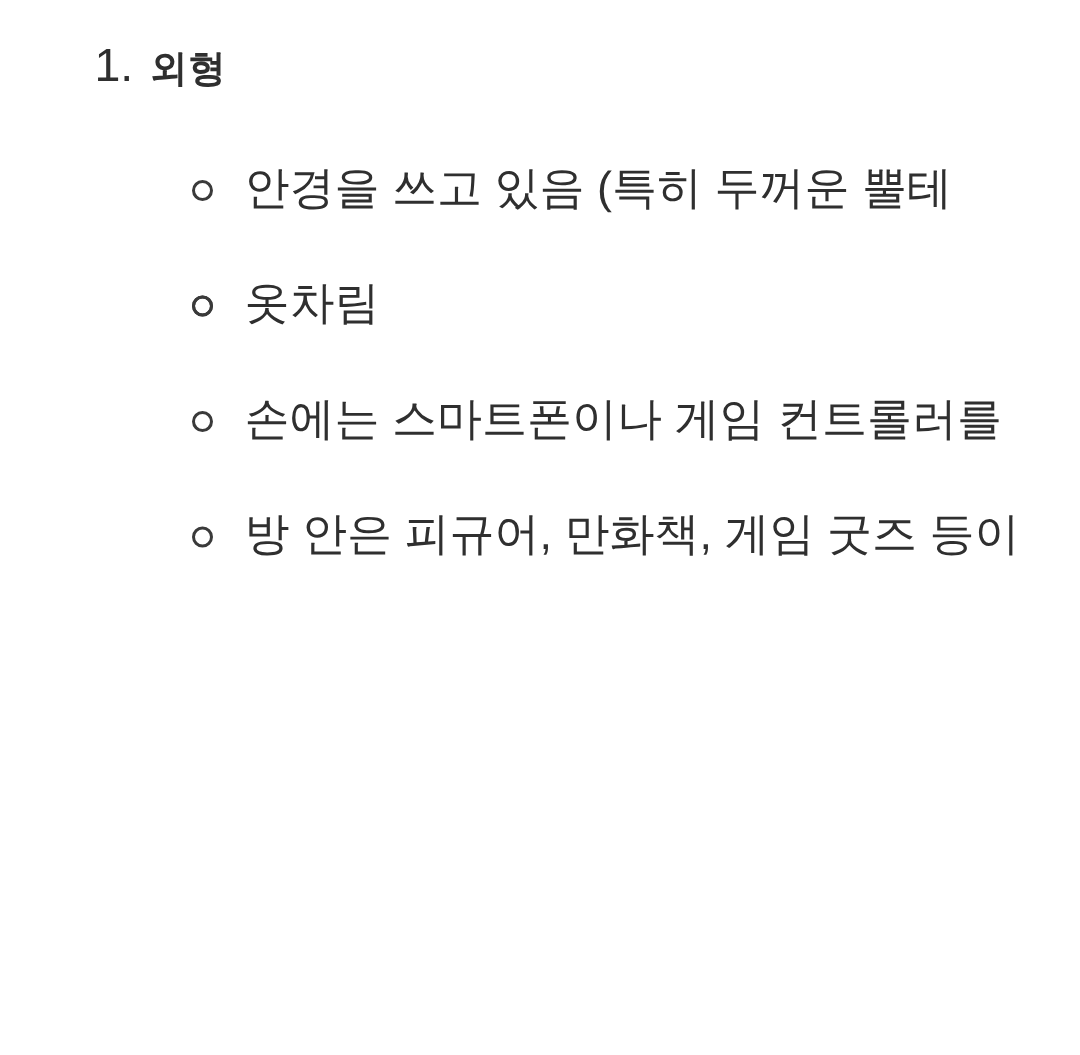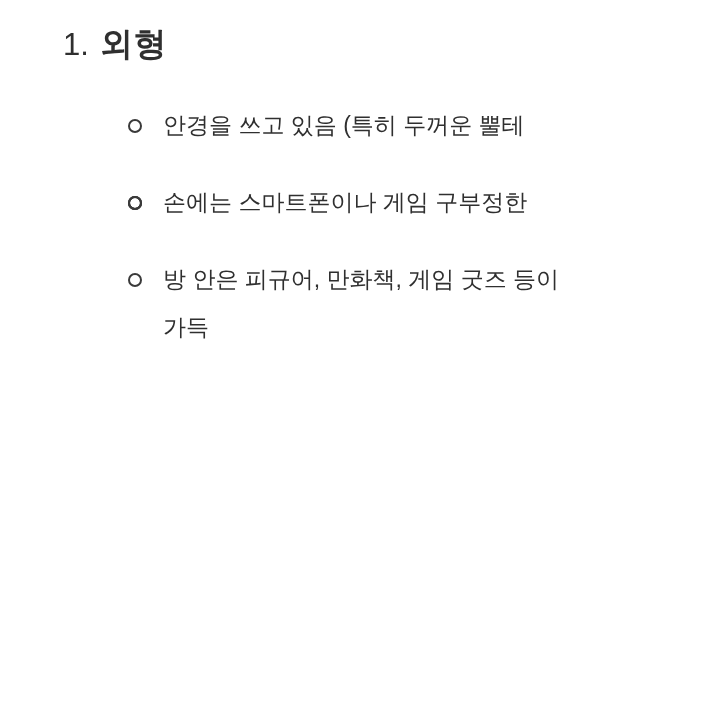--- a/index.html
+++ b/index.html
@@ -29,35 +29,35 @@
   }
   .num {
     display: inline-block;
     min-width: 37px;
     font-size: 31px;
     font-weight: 400;
     color: #2f2f2f;
   }
   .heading {
     margin: 0;
-    font-size: 33px;
+    font-size: 25px;
     font-weight: 700;
     color: #2f2f2f;
     letter-spacing: 0.5px;
   }
   ul.bullets {
     list-style: none;
     margin: 0;
     padding: 0;
   }
   li.item {
     position: relative;
     padding-left: 100px;
     margin-bottom: 29px;
-    font-size: 23px;
+    font-size: 30px;
     line-height: 48px;
   }
   li.item:last-child {
     margin-bottom: 12px;
   }
   .bullet {
     position: absolute;
     left: 65px;
     top: 18px;
     width: 10px;
@@ -86,27 +86,27 @@
       <span class="bullet"></span>
       <div class="line">안경을 쓰고 있음 (특히 두꺼운 뿔테</div>
     </li>
 
     <li class="item">
       <span class="bullet"></span>
     </li>
 
     <li class="item">
       <span class="bullet"></span>
+      <div class="line">옷차림</div>
     </li>
 
     <li class="item">
       <span class="bullet"></span>
-      <div class="line">손에는 스마트폰이나 게임 구부정한</div>
+      <div class="line">손에는 스마트폰이나 게임 컨트롤러를</div>
     </li>
 
     <li class="item">
       <span class="bullet"></span>
       <div class="line">방 안은 피규어, 만화책, 게임 굿즈 등이</div>
-      <div class="line">가득</div>
     </li>
 
   </ul>
 </div>
 
 </body></html>

